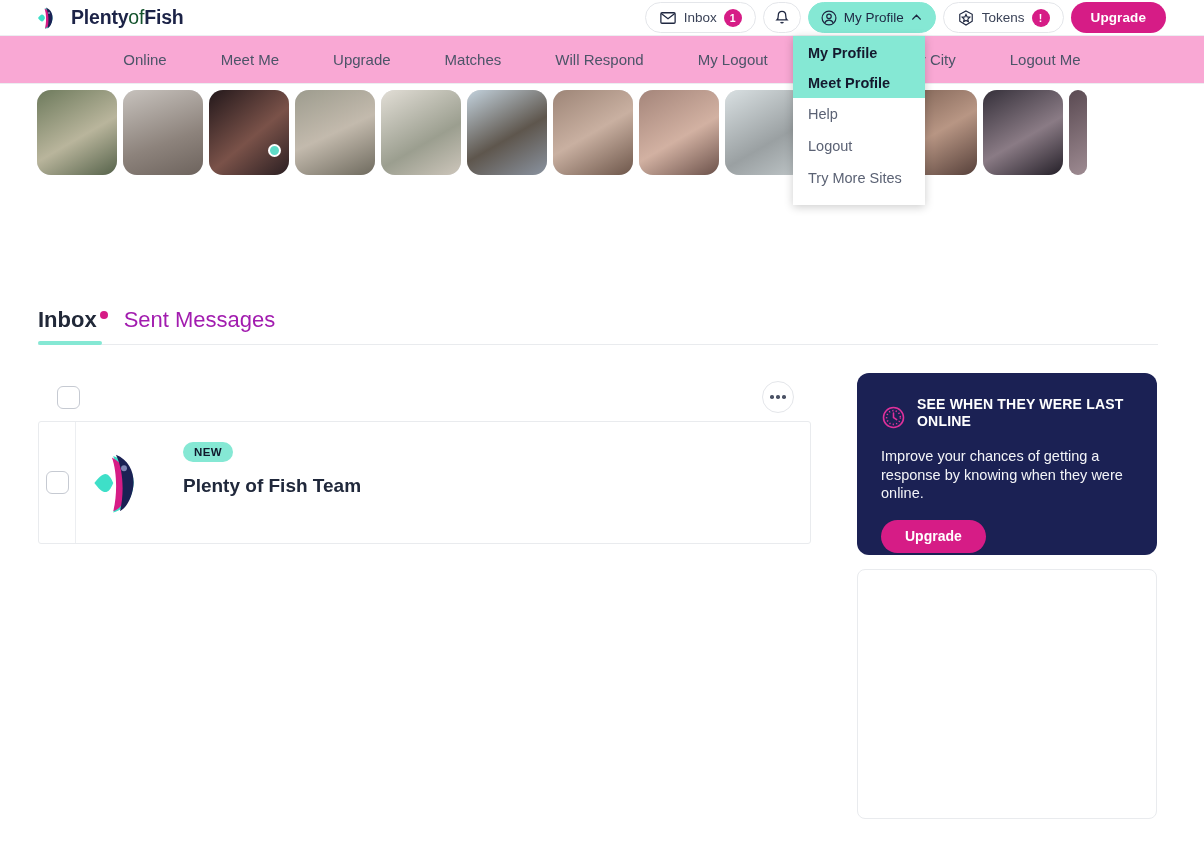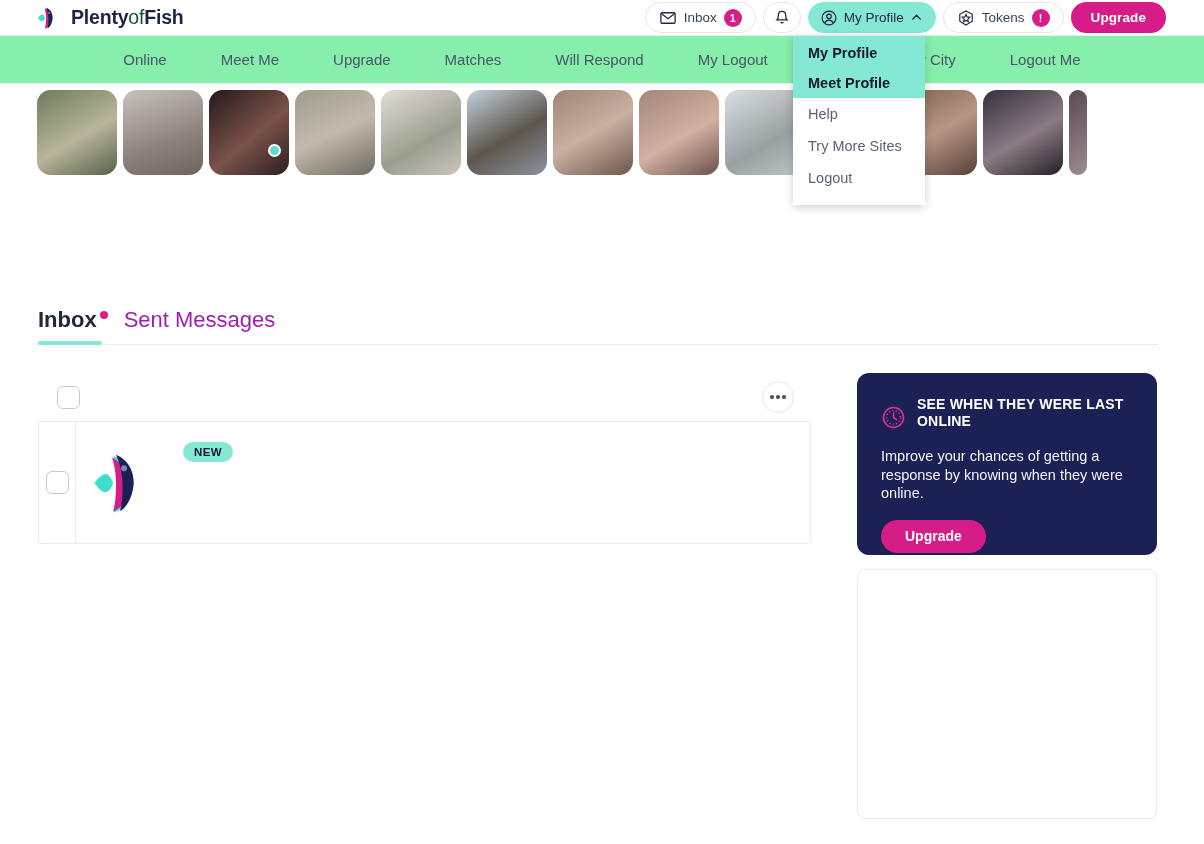--- a/index.html
+++ b/index.html
@@ -88,21 +88,21 @@
   .chev { width: 13px; height: 13px; flex: none; }
 
   
   .nav {
     position: relative;
     height: 48px;
     display: flex; align-items: center;
     justify-content: center;
     gap: 0;
     border-bottom: 1px solid #eceef1;
-    background: #86efac;
+    background: #f9a8d4;
     z-index: 20;
   }
   .nav-item {
     font-size: 15px;
     color: #4c5468;
     padding: 0 27px;
     cursor: pointer;
     white-space: nowrap;
   }
 
@@ -444,22 +444,22 @@
     </div>
   <div class="thumb thumb-partial">
       <span class="grad" style="background:linear-gradient(150deg,#5a4a52,#9e8b92)"></span>
     </div>
 </div>
 
 <div class="dropdown">
   <div class="dd-item hl first">My Profile</div>
   <div class="dd-item hl">Meet Profile</div>
   <div class="dd-item">Help</div>
+  <div class="dd-item">Logout</div>
   <div class="dd-item">Try More Sites</div>
-  <div class="dd-item">Logout</div>
 </div>
 
 <div class="tabs-wrap">
   <div class="tab active">
     <span>Inbox</span><span class="tab-dot"></span>
   </div>
   <div class="tab">Sent Messages</div>
 </div>
 
 <div class="main">
@@ -482,20 +482,21 @@
         <svg viewBox="0 0 52 48">
           <path d="M4 24 C10 16, 14 14, 18 24 C14 34, 10 32, 4 24 Z" fill="#3edfc8"></path>
           <path d="M18 4 C30 8, 34 18, 33 26 C32 36, 26 44, 18 46 C22 34, 22 16, 18 4 Z" fill="#3edfc8"></path>
           <path d="M17 5 C27 10, 30 20, 29 28 C28 36, 24 43, 18 45 C21 33, 21 16, 17 5 Z" fill="#d61c86"></path>
           <path d="M20 3 C30 7, 34 17, 33 26 C32 35, 28 42, 23 45 C26 33, 26 15, 20 3 Z" fill="#1b2154"></path>
           <circle cx="26" cy="13" r="2.2" fill="#7f86b5"></circle>
         </svg>
       </div>
       <div class="msg-body">
         <span class="new-chip">NEW</span>
+        <div class="msg-name">Plenty of Fish Team</div>
       </div>
     </div>
   </div>
 
   <div class="side-col">
     <div class="promo">
       <div class="promo-head">
         <svg class="promo-clock" viewBox="0 0 24 24" fill="none" stroke="#e0319b" stroke-width="1.5">
           <circle cx="12" cy="12" r="9.6"></circle>
           <circle cx="12" cy="12" r="6.6" stroke-dasharray="1.2 2.1"></circle>

